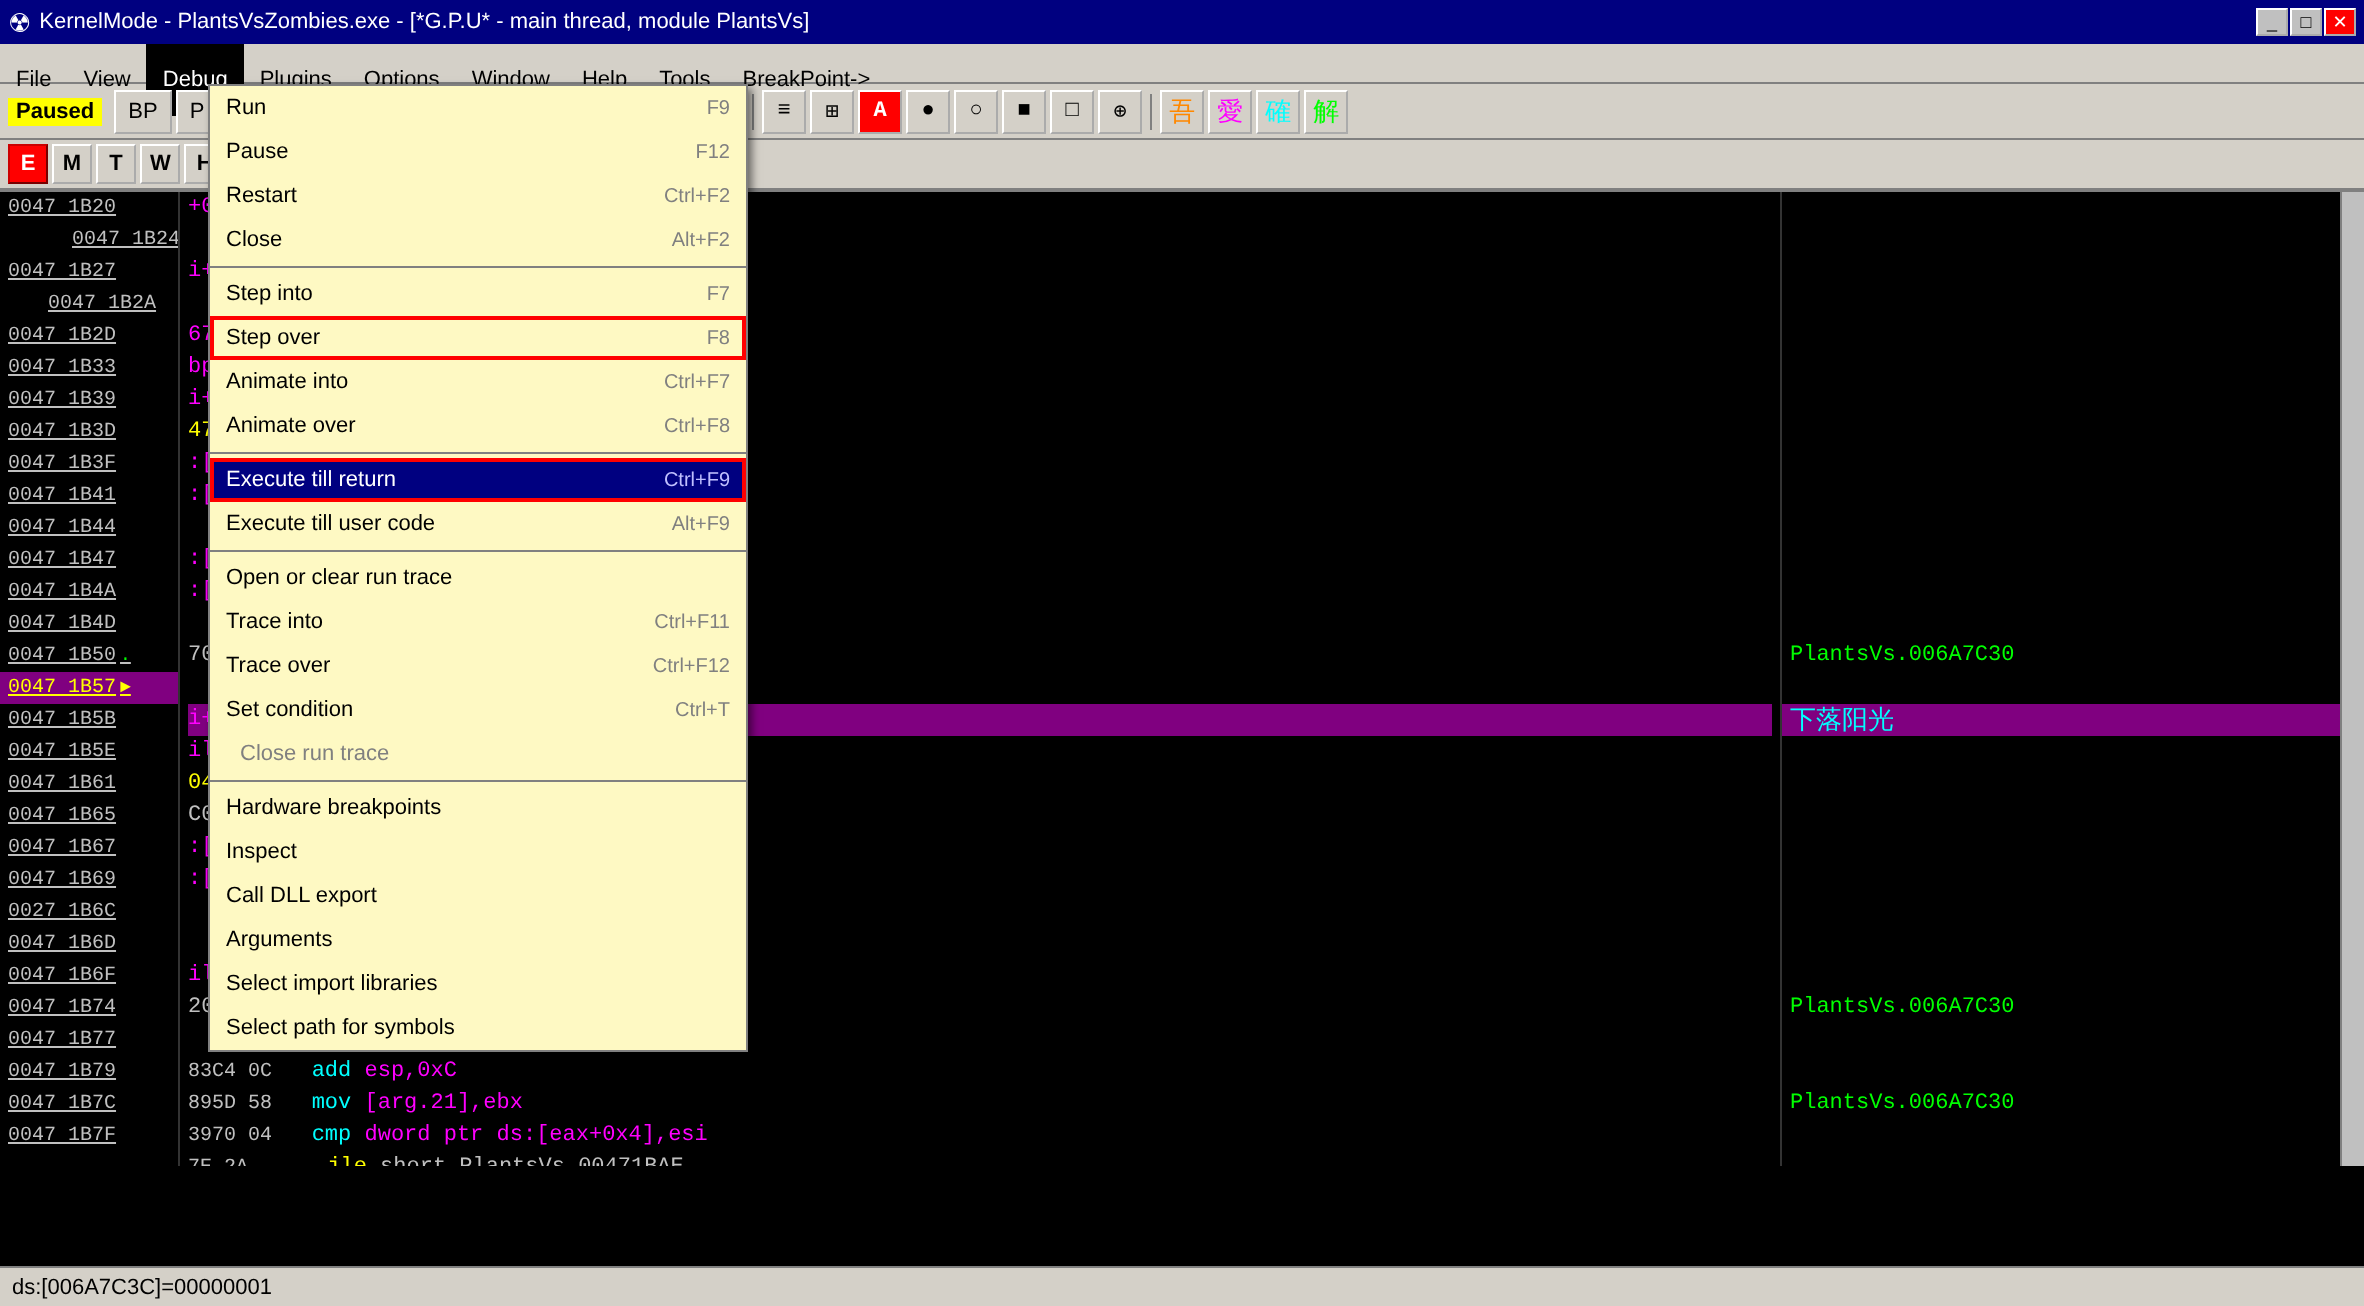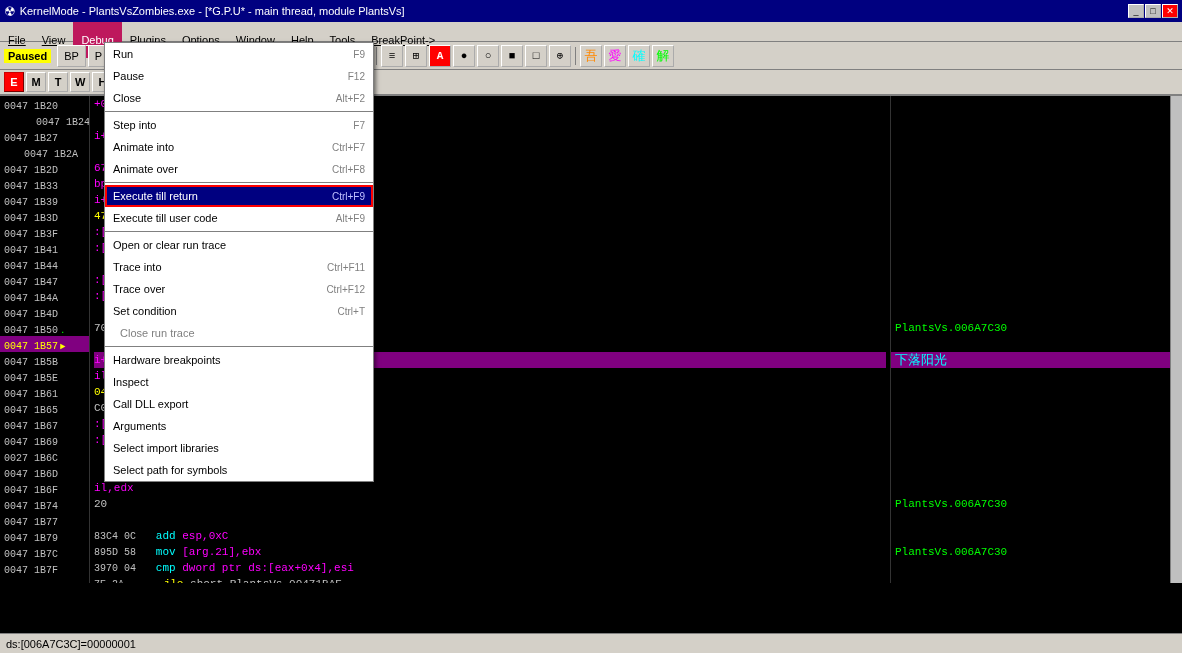--- a/index.html
+++ b/index.html
@@ -42,24 +42,23 @@
       align-items: stretch;
       font-family: Arial, sans-serif;
       font-size: 11px;
       border-bottom: 1px solid #808080;
     }
     .menu-item {
       padding: 18px 8px;
       cursor: pointer;
       display: flex; align-items: center;
       color: #000;
-      text-decoration: underline;
     }
     .menu-item.debug-active {
-      background: #be185d;
+      background: #000000;
       color: white;
     }
 
     
     #toolbar {
       height: 28px;
       background: #d4d0c8;
       display: flex;
       align-items: center;
       padding: 2px 4px;
@@ -131,22 +130,23 @@
       background: #000;
       color: #c0c0c0;
       font-size: 11px;
       overflow: hidden;
       border-right: 1px solid #333;
     }
     .addr-row {
       height: 16px;
       padding: 0 4px;
       display: flex;
-      align-items: flex-end;
+      align-items: center;
       white-space: nowrap;
+      text-decoration: underline;
     }
     .addr-row.highlighted {
       background: #800080;
       color: #ffff00;
     }
 
     
     #code-panel {
       flex: 1;
       background: #000;
@@ -208,21 +208,21 @@
       left: 0;
       right: 0;
     }
 
     
     #debug-menu {
       position: absolute;
       top: 42px;
       left: 104px;
       width: 270px;
-      background: #ffffff;
+      background: #fef9c3;
       border: 1px solid #808080;
       box-shadow: 2px 2px 4px rgba(0,0,0,0.5);
       z-index: 100;
       font-family: Arial, sans-serif;
       font-size: 11px;
     }
     .dm-item {
       height: 22px;
       display: flex;
       align-items: center;
@@ -548,29 +548,37 @@
 <div id="debug-menu">
   <div class="dm-item">
     <span>Run</span>
     <span class="shortcut">F9</span>
   </div>
   <div class="dm-item">
     <span>Pause</span>
     <span class="shortcut">F12</span>
   </div>
   <div class="dm-item">
+    <span>Restart</span>
+    <span class="shortcut">Ctrl+F2</span>
+  </div>
+  <div class="dm-item">
     <span>Close</span>
     <span class="shortcut">Alt+F2</span>
   </div>
   <div class="dm-sep"></div>
   <div class="dm-item">
     <span>Step into</span>
     <span class="shortcut">F7</span>
   </div>
 
+  <div class="dm-item" style="position:relative;outline:2px solid #ff0000;outline-offset:-2px;">
+    <span>Step over</span>
+    <span class="shortcut">F8</span>
+  </div>
   <div class="dm-item">
     <span>Animate into</span>
     <span class="shortcut">Ctrl+F7</span>
   </div>
   <div class="dm-item">
     <span>Animate over</span>
     <span class="shortcut">Ctrl+F8</span>
   </div>
   <div class="dm-sep"></div>
 

